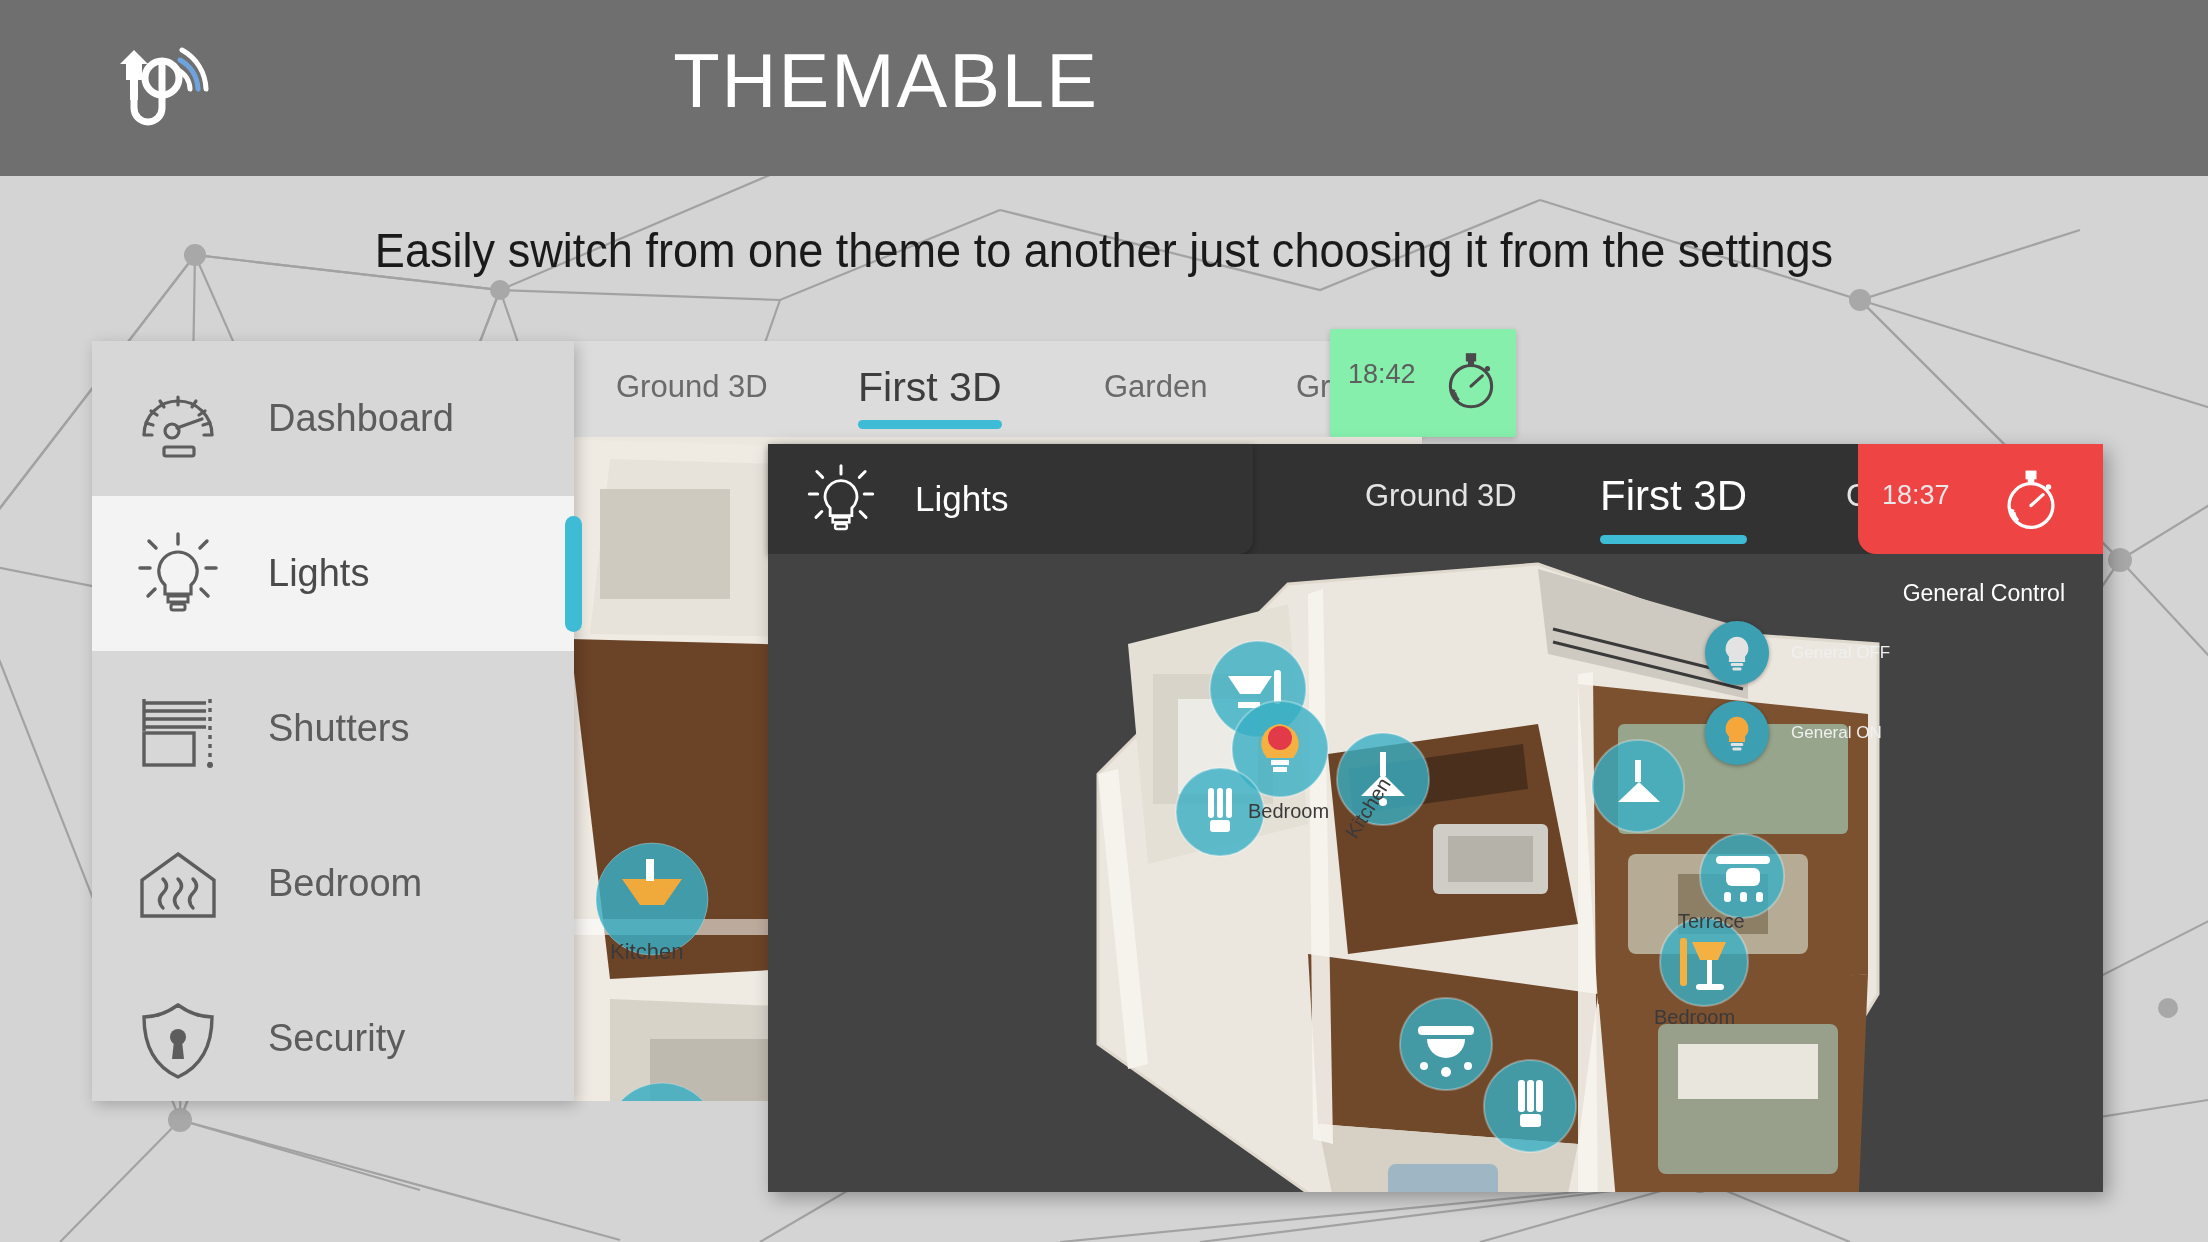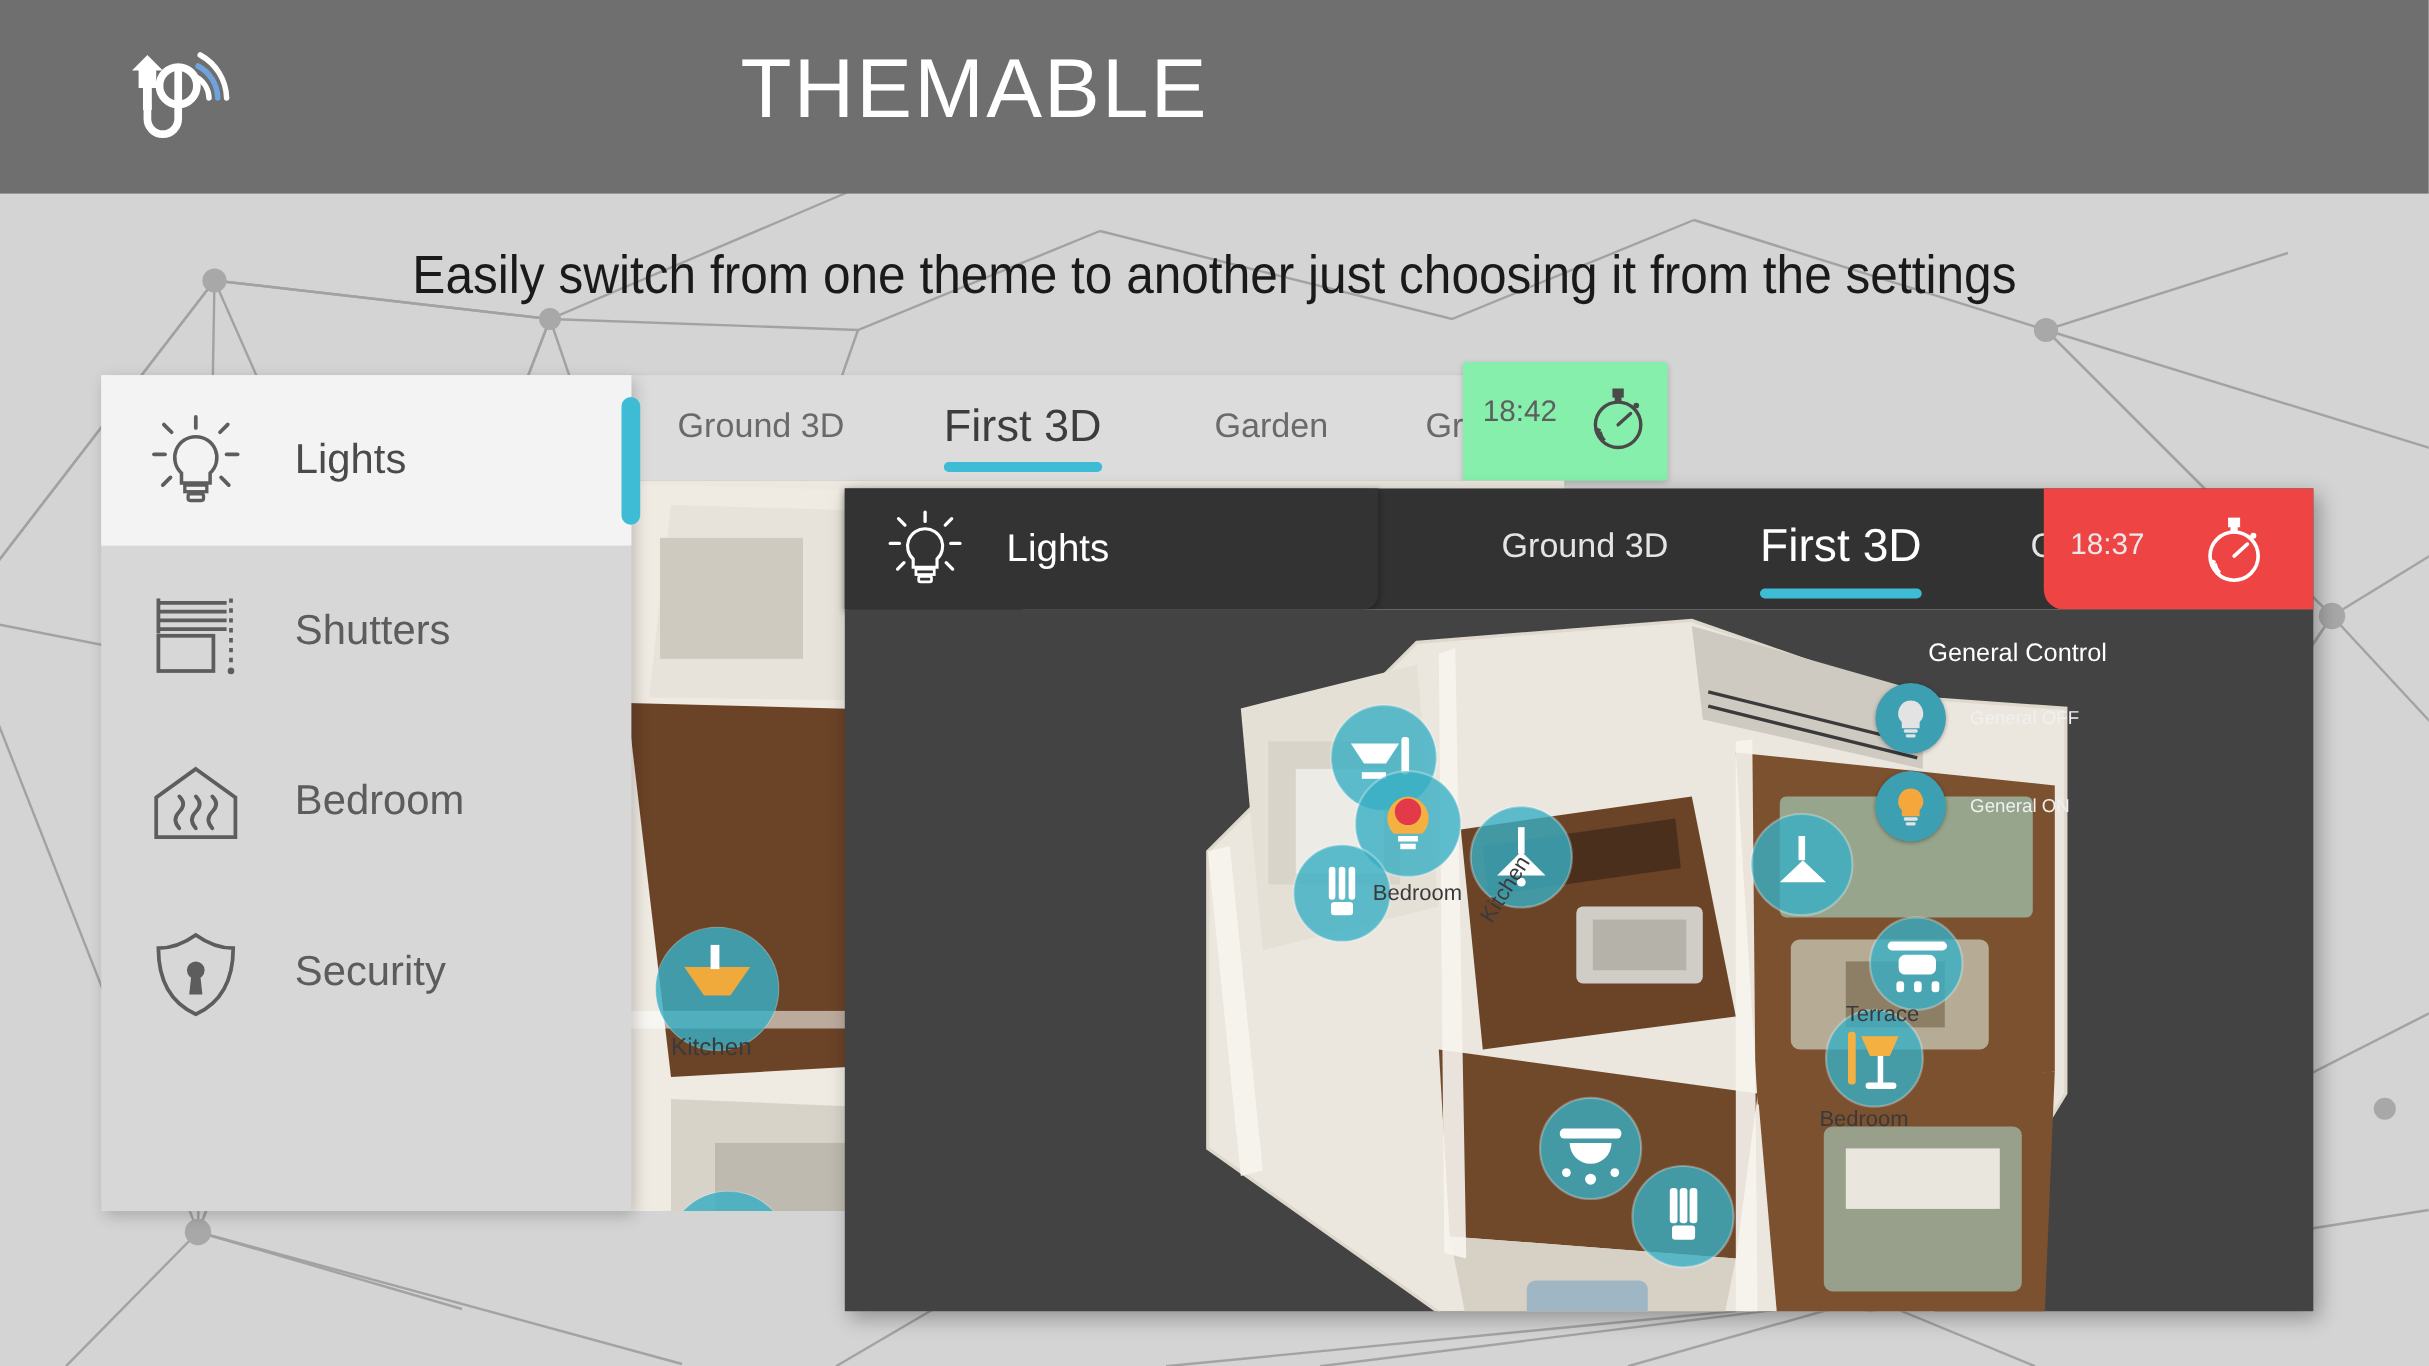--- a/index.html
+++ b/index.html
@@ -119,21 +119,21 @@
   #dark-clock-icon{position:absolute;left:140px;top:20px;width:66px;height:70px;}
 
   #dark-body{
     position:absolute;left:0;top:110px;width:1335px;height:638px;
     background:#434343;overflow:hidden;
   }
   #dark-floorplan{position:absolute;left:210px;top:-30px;width:1020px;height:760px;}
 
   
   #general-control{position:absolute;right:38px;top:26px;width:360px;}
-  #gc-title{color:#ffffff;font-size:23px;margin-left:48px;margin-bottom:14px;}
+  #gc-title{color:#ffffff;font-size:23px;margin-left:48px;margin-bottom:14px;text-align:right;}
   .gc-row{display:flex;align-items:center;margin-bottom:16px;}
   .gc-btn{
     width:64px;height:64px;border-radius:50%;background:#3c9fb2;
     display:flex;align-items:center;justify-content:center;flex:0 0 64px;
     box-shadow:0 1px 4px rgba(0,0,0,.35);
   }
   .gc-label{margin-left:22px;color:#f0f0f0;font-size:17px;}
 </style>
 </head>
 <body>
@@ -263,20 +263,40 @@
         <path d="M726 724 h52 l-16 24 h-20 Z" fill="#f0a93b"></path>
         <rect x="748" y="706" width="8" height="20" fill="#ffffff"></rect>
         <text x="700" y="560" fill="#3a3a3a" font-size="22" font-family="Liberation Sans, sans-serif">Kitchen</text>
       </g>
     </svg>
   </div>
 </div>
 
 <div id="sidebar">
 
+  <div class="side-item">
+    <svg class="side-icon" viewBox="0 0 96 96">
+      <path d="M14 64 a34 34 0 1 1 68 0" stroke="#5d5d5d" stroke-width="3.2" fill="none"></path>
+      <g stroke="#5d5d5d" stroke-width="3.2" stroke-linecap="round">
+        <line x1="16" y1="52" x2="23" y2="54"></line>
+          <line x1="21" y1="40" x2="27" y2="44"></line>
+        <line x1="30" y1="30" x2="34" y2="36"></line>
+          <line x1="48" y1="26" x2="48" y2="34"></line>
+        <line x1="66" y1="30" x2="62" y2="36"></line>
+          <line x1="75" y1="40" x2="69" y2="44"></line>
+        <line x1="80" y1="52" x2="73" y2="54"></line>
+        <line x1="14" y1="64" x2="22" y2="64"></line>
+          <line x1="82" y1="64" x2="74" y2="64"></line>
+      </g>
+      <circle cx="42" cy="60" r="7" stroke="#5d5d5d" stroke-width="3.2" fill="none"></circle>
+      <path d="M47 57 L72 48" stroke="#5d5d5d" stroke-width="3.2" stroke-linecap="round"></path>
+      <rect x="34" y="76" width="30" height="9" rx="2" stroke="#5d5d5d" stroke-width="3.2" fill="none"></rect>
+    </svg>
+    <span class="side-label">Dashboard</span>
+  </div>
 
   <div class="side-item active">
     <svg class="side-icon" viewBox="0 0 96 96">
       <path d="M48 26 a19 19 0 0 1 13 33 v9 H35 v-9 a19 19 0 0 1 13 -33 Z" stroke="#5d5d5d" stroke-width="3.2" fill="none"></path>
       <rect x="38" y="70" width="20" height="6" stroke="#5d5d5d" stroke-width="3" fill="none"></rect>
       <rect x="41" y="78" width="14" height="6" rx="2" stroke="#5d5d5d" stroke-width="3" fill="none"></rect>
       <g stroke="#5d5d5d" stroke-width="3.4" stroke-linecap="round">
         <line x1="48" y1="8" x2="48" y2="18"></line>
         <line x1="20" y1="42" x2="10" y2="42"></line>
         <line x1="76" y1="42" x2="86" y2="42"></line>

